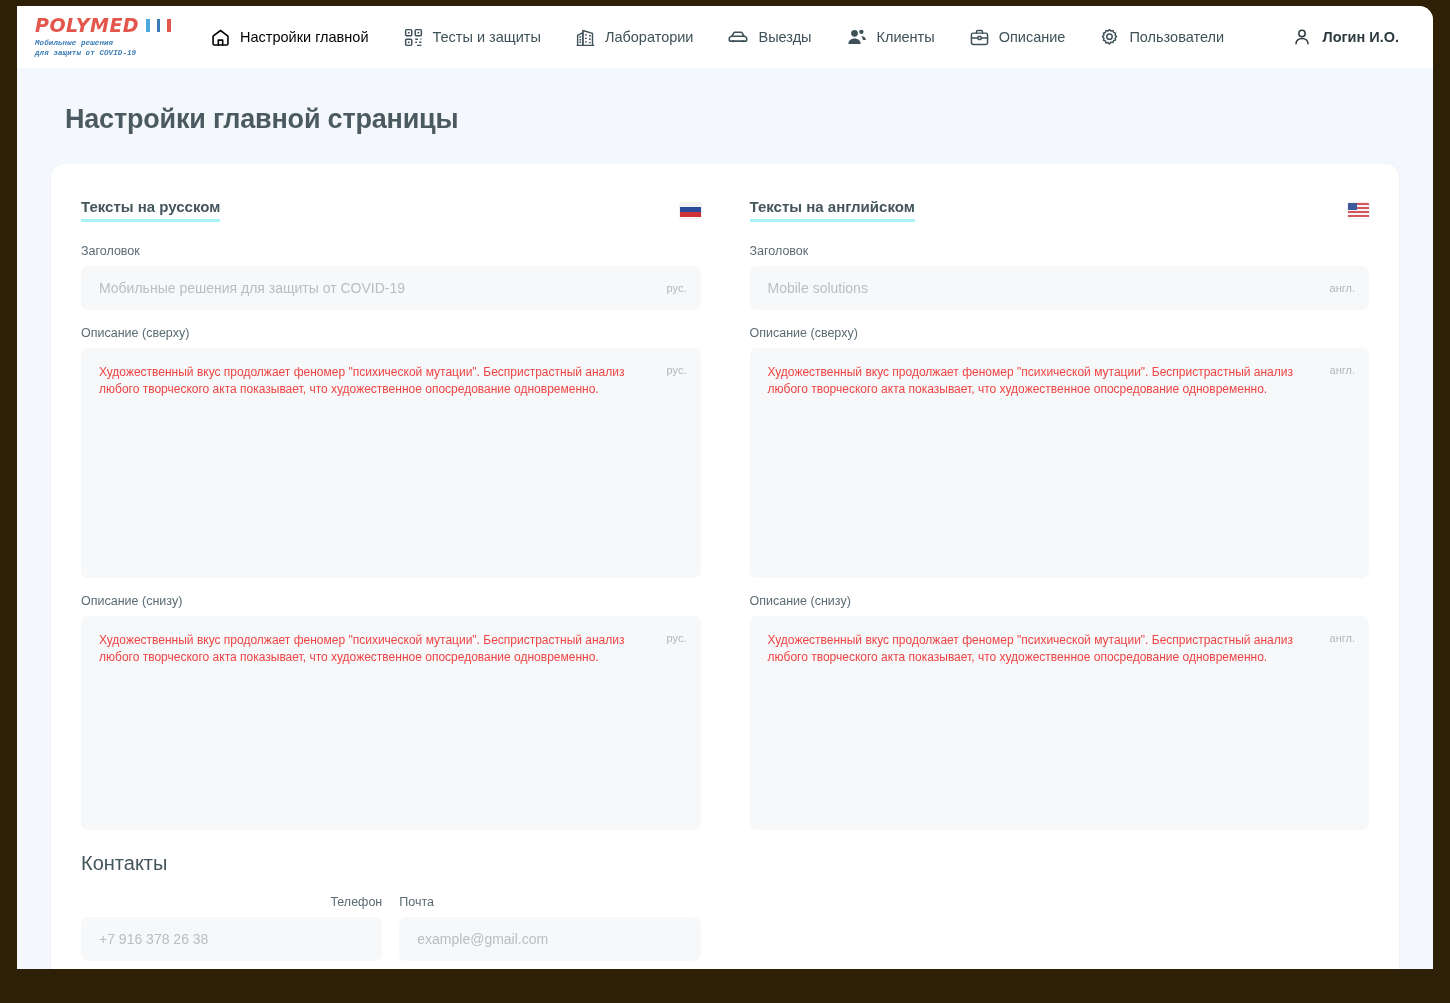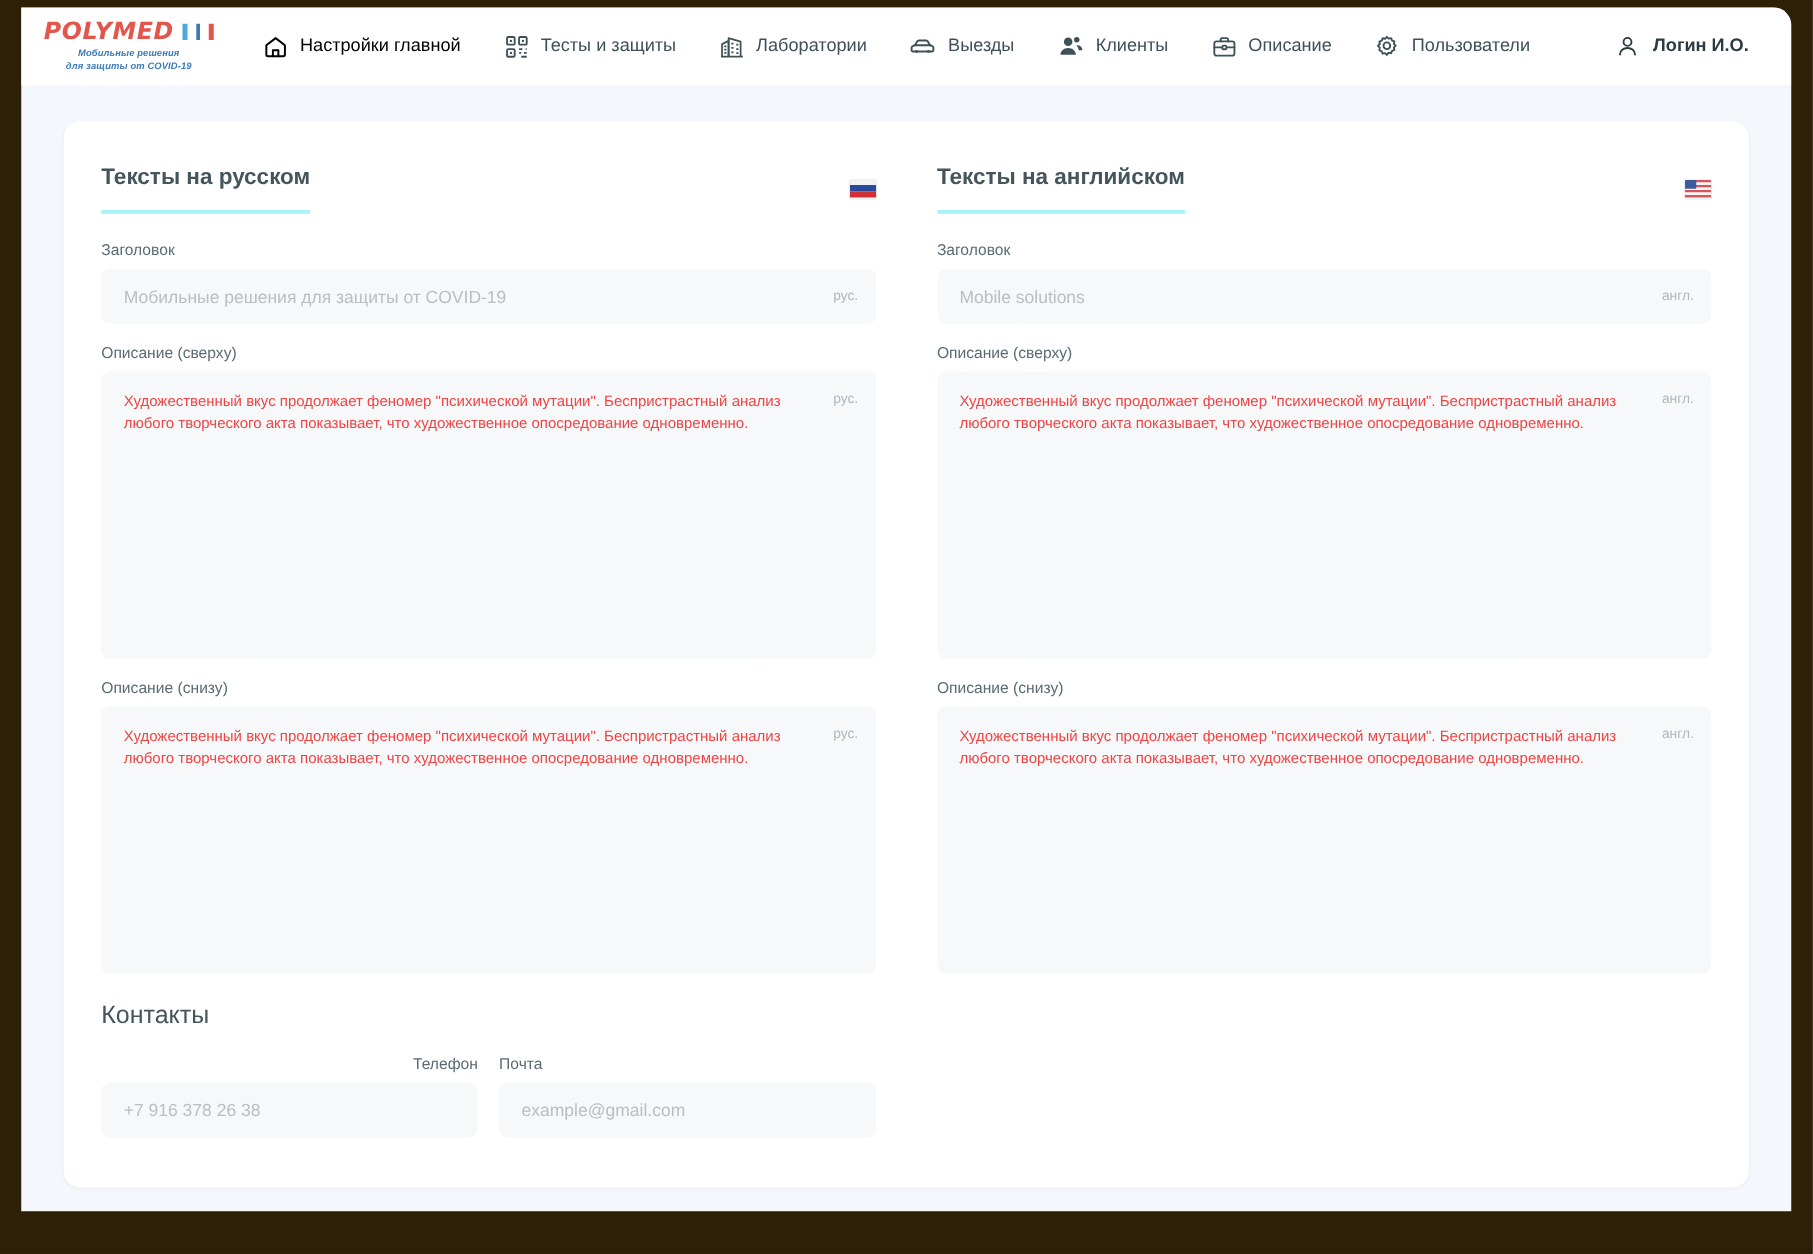--- a/index.html
+++ b/index.html
@@ -62,28 +62,27 @@
     letter-spacing: 0.5px;
     color: #e2564c;
     line-height: 1;
   }
   .logo-sq { width: 13px; height: 13px; display: inline-block; }
   .sq1 { background: #4ba9dd; }
   .sq2 { background: #3a7cb5; }
   .sq3 { background: #e2564c; }
   .logo-sub {
     margin-top: 3px;
-    font-family: Liberation Sans, sans-serif;
+    font-family: Liberation Mono, monospace;
     font-size: 7.5px;
     font-weight: bold;
     font-style: italic;
     color: #3a7cb5;
     line-height: 1.35;
     letter-spacing: 0.1px;
-    text-align: center;
   }
 
   .nav-items {
     display: flex;
     align-items: center;
     gap: 0px;
     margin-left: 22px;
     flex: 1;
   }
   .nav-item {
@@ -135,25 +134,25 @@
   .cols { display: flex; gap: 49px; }
   .col { flex: 1; min-width: 0; }
 
   .sec-head {
     display: flex;
     align-items: center;
     justify-content: space-between;
     margin-bottom: 22px;
   }
   .sec-title {
-    font-size: 18px;
+    font-size: 15px;
     font-weight: bold;
     color: #44555c;
     display: inline-block;
-    padding-bottom: 16px;
+    padding-bottom: 4px;
     border-bottom: 3px solid #a6f4f7;
   }
   .flag {
     width: 21px; height: 15px;
     border-radius: 1px;
     overflow: hidden;
     position: relative;
     display: inline-block;
     box-shadow: 0 0 0 0.5px rgba(0,0,0,0.12);
   }
@@ -342,20 +341,21 @@
             <circle cx="12" cy="7.8" r="3.8"></circle>
             <path d="M4.8 20c0-3.8 3.2-6.3 7.2-6.3s7.2 2.5 7.2 6.3"></path>
           </svg>
         </span>
         <span>Логин И.О.</span>
       </div>
     </div>
 
     <div class="page">
 
+      <div class="page-title">Настройки главной страницы</div>
 
       <div class="card">
         <div class="cols">
 
           <div class="col">
             <div class="sec-head">
               <span class="sec-title">Тексты на русском</span>
               <span class="flag flag-ru">
                 <i class="b1"></i>
                   <i class="b2"></i>

